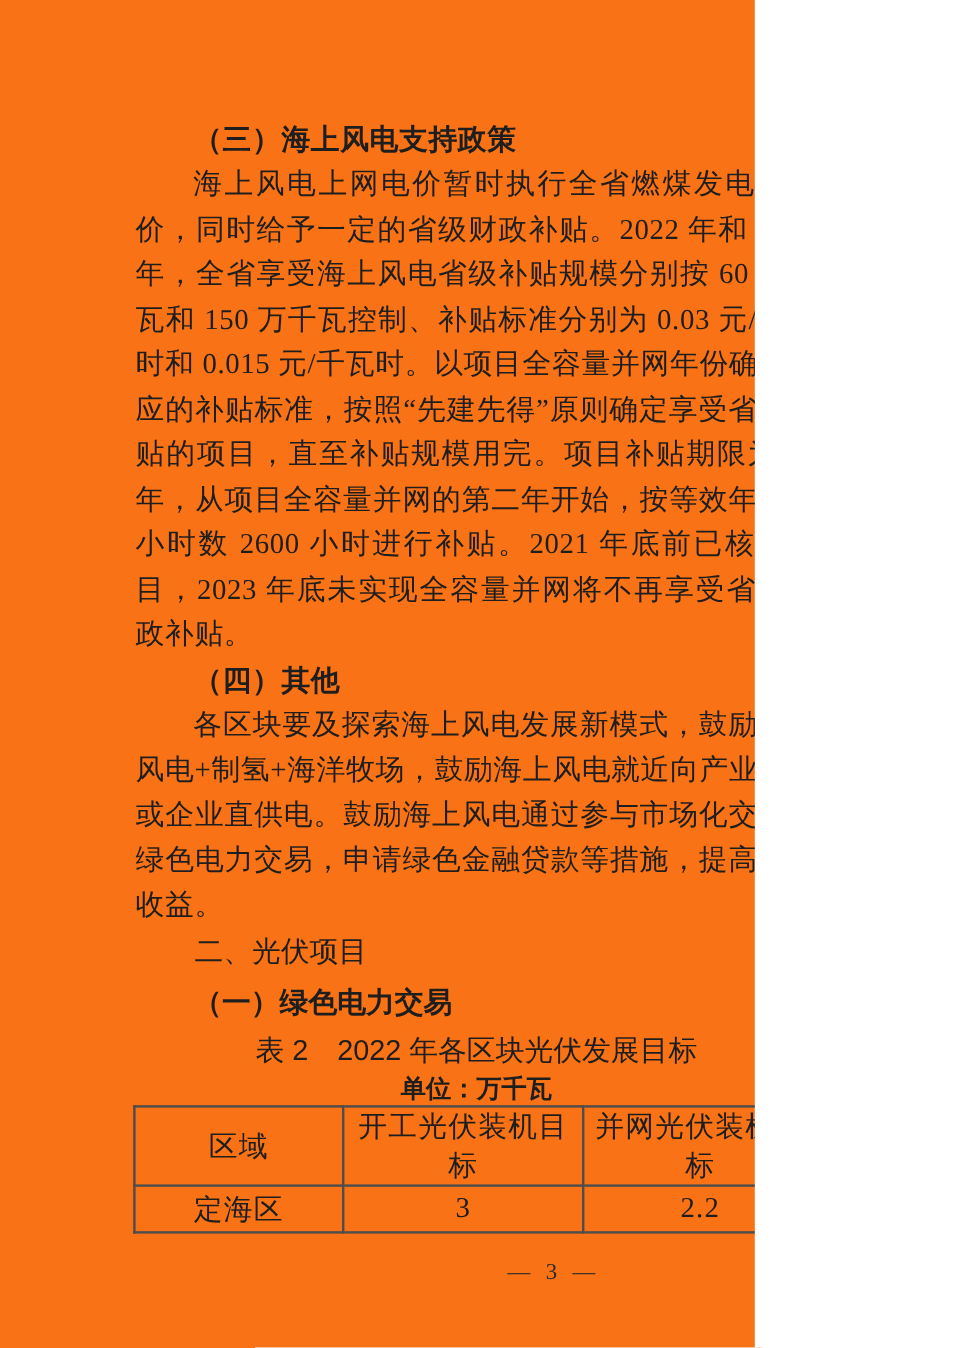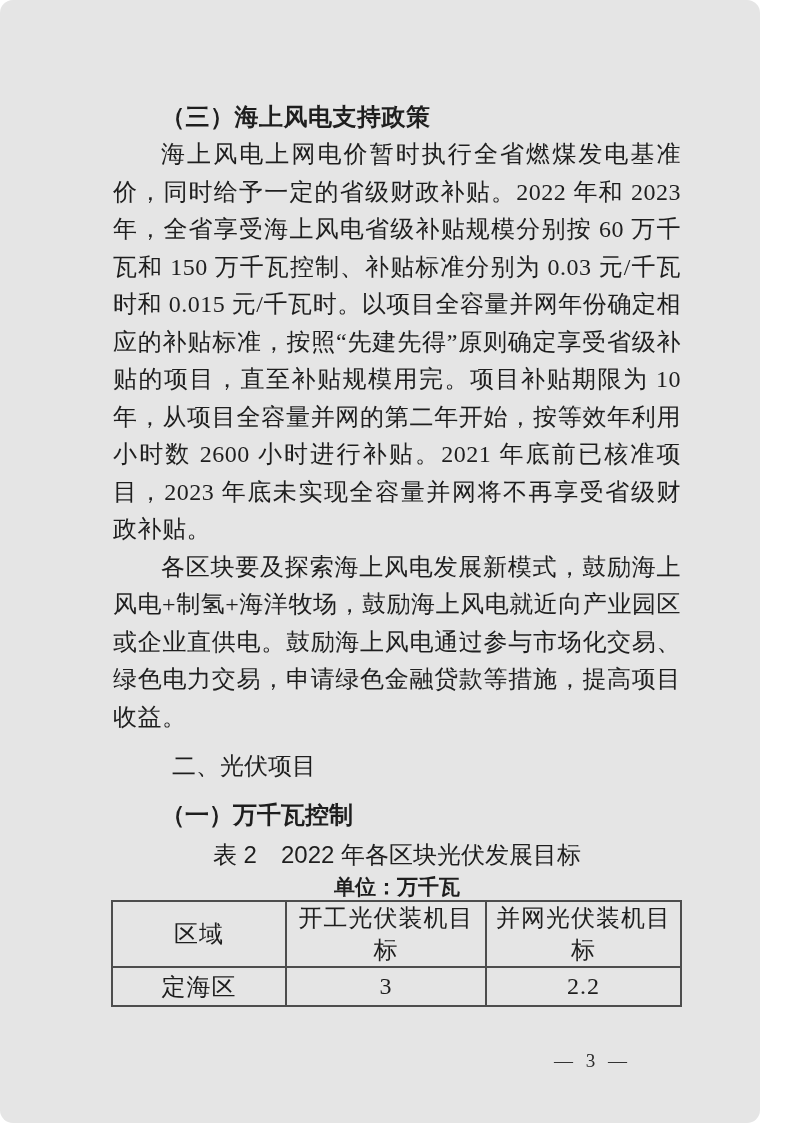--- a/index.html
+++ b/index.html
@@ -2,27 +2,26 @@
 <html><head>
 <meta charset="utf-8">
 <style>
   html, body {
     margin: 0;
     padding: 0;
     background: #ffffff;
   }
   .page {
     position: relative;
-    width: 760px;
+    width: 629px;
     height: 1123px;
-    background: #e5e5e5;
+    background: #f97316;
     overflow: hidden;
     color: #1e1e1e;
     font-family: "Liberation Serif", serif;
-    border-radius: 13px;
   }
   .content {
     position: absolute;
     left: 113px;
     top: 98px;
     width: 568px;
   }
   .sec-heading {
     margin: 0;
     font-size: 24px;
@@ -35,21 +34,21 @@
   .body-para {
     margin: 0;
     font-size: 24px;
     line-height: 37.5px;
     text-indent: 2em;
     text-align: justify;
     font-family: "Liberation Serif", serif;
     letter-spacing: 0.5px;
   }
   .chapter-heading {
-    margin: 11px;
+    margin: 1px;
     font-size: 24px;
     line-height: 38px;
     font-weight: normal;
     text-indent: 2em;
     font-family: "Liberation Sans", sans-serif;
   }
   .subsection-heading {
     margin: 4px 0 0 0;
     font-size: 24px;
     line-height: 38px;
@@ -109,26 +108,27 @@
 </head>
 <body>
 
 <div class="page">
   <div class="content">
 
     <h3 class="sec-heading">（三）海上风电支持政策</h3>
 
     <p class="body-para">海上风电上网电价暂时执行全省燃煤发电基准价，同时给予一定的省级财政补贴。2022 年和 2023 年，全省享受海上风电省级补贴规模分别按 60 万千瓦和 150 万千瓦控制、补贴标准分别为 0.03 元/千瓦时和 0.015 元/千瓦时。以项目全容量并网年份确定相应的补贴标准，按照“先建先得”原则确定享受省级补贴的项目，直至补贴规模用完。项目补贴期限为 10 年，从项目全容量并网的第二年开始，按等效年利用小时数 2600 小时进行补贴。2021 年底前已核准项目，2023 年底未实现全容量并网将不再享受省级财政补贴。</p>
 
+    <h3 class="sec-heading">（四）其他</h3>
 
     <p class="body-para">各区块要及探索海上风电发展新模式，鼓励海上风电+制氢+海洋牧场，鼓励海上风电就近向产业园区或企业直供电。鼓励海上风电通过参与市场化交易、绿色电力交易，申请绿色金融贷款等措施，提高项目收益。</p>
 
     <h2 class="chapter-heading">二、光伏项目</h2>
 
-    <h3 class="subsection-heading">（一）万千瓦控制</h3>
+    <h3 class="subsection-heading">（一）绿色电力交易</h3>
 
 
     <p class="table-caption">表 2　2022 年各区块光伏发展目标</p>
 
     <p class="table-unit">单位：万千瓦</p>
 
     <table class="data-table">
       <colgroup>
         <col class="col-region">
         <col class="col-start">

